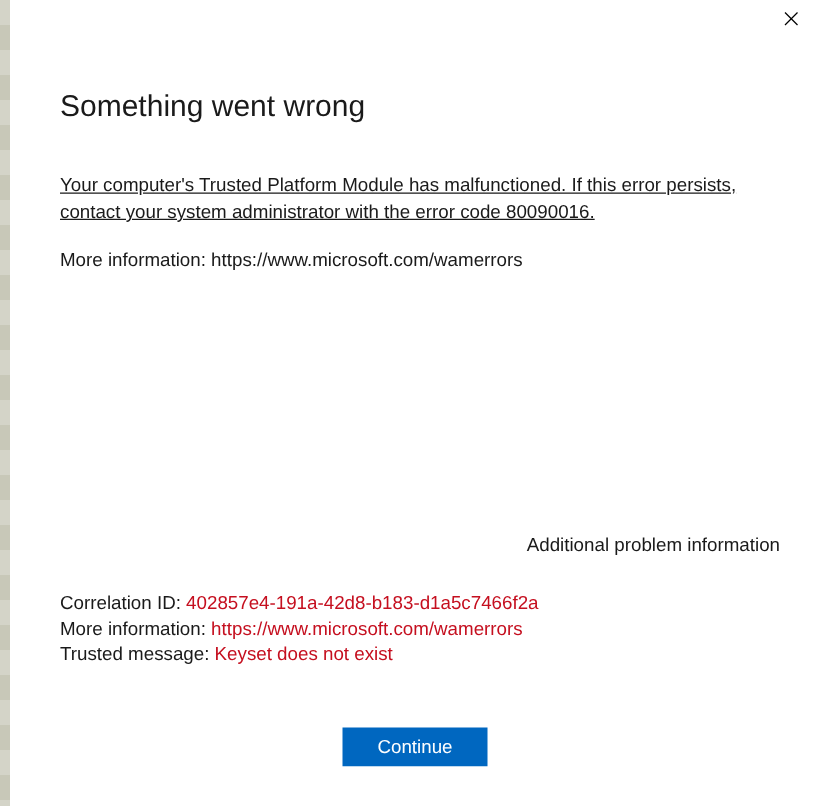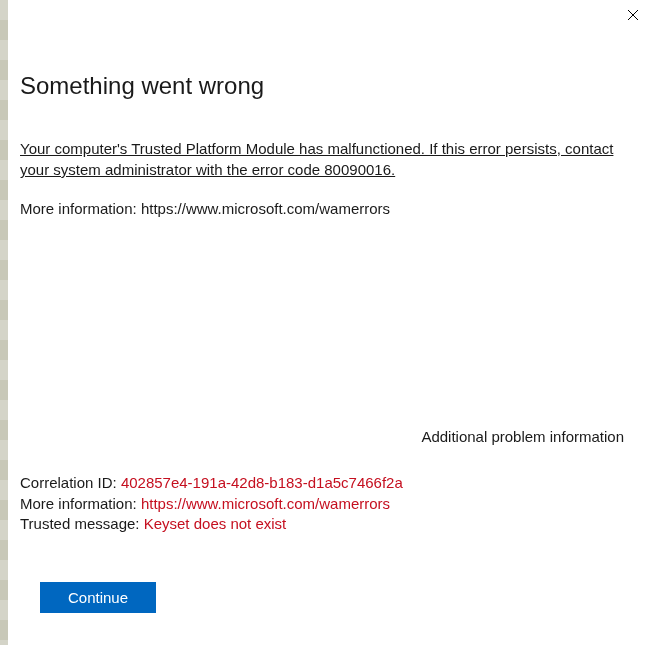--- a/index.html
+++ b/index.html
@@ -51,21 +51,21 @@
       display: flex;
       align-items: center;
       justify-content: center;
       cursor: pointer;
     }
     .close-btn svg {
       width: 12px;
       height: 12px;
     }
     .content {
-      padding: 40px 32px 24px 12px;
+      padding: 40px 32px 24px 40px;
       flex: 1;
       display: flex;
       flex-direction: column;
     }
     .heading {
       font-size: 24px;
       font-weight: 400;
       color: #1a1a1a;
       margin-bottom: 38px;
     }
@@ -93,21 +93,21 @@
     .detail-line {
       font-size: 15px;
       color: #1a1a1a;
       line-height: 1.35;
     }
     .red-value {
       color: #c50f1f;
     }
     .footer {
       display: flex;
-      justify-content: flex-start;
+      justify-content: center;
       padding: 24px 32px 32px 32px;
     }
     .continue-btn {
       background: #0067c0;
       color: #ffffff;
       border: none;
       font-size: 15px;
       font-family: inherit;
       padding: 7px 28px;
       min-width: 112px;

